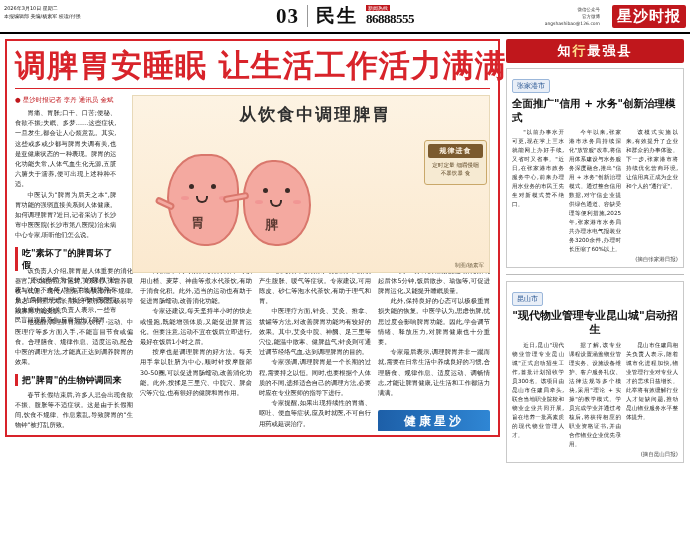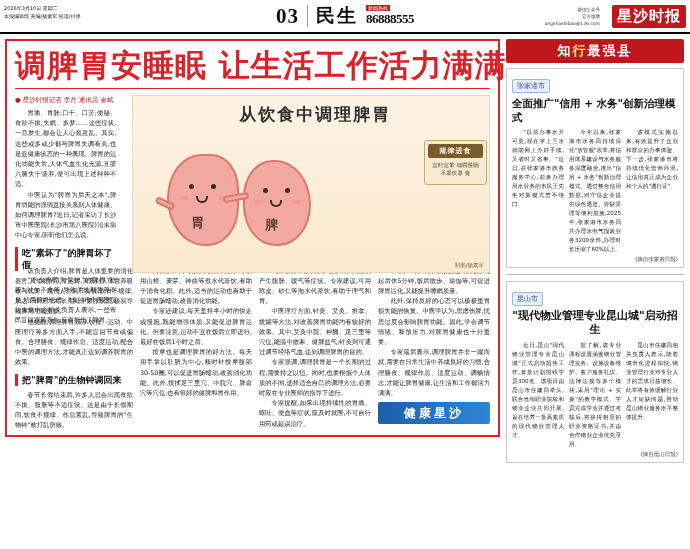--- a/index.html
+++ b/index.html
@@ -99,21 +99,21 @@
     padding: 2px 0; border-radius: 2px; font-weight: bold; letter-spacing: 1px;
   }
   .card-bd { font-size: 5.6px; line-height: 8.4px; color: #5b4422; padding: 3px 1px; text-align: center; }
   .illus-credit { position: absolute; right: 5px; bottom: 3px; font-size: 5.5px; color: #7a6a4e; }
 
   .cols3 { display: flex; gap: 7px; margin-top: 5px; }
   .cols3 .c { flex: 1; }
 
   
   .ad-band {
-    margin-top: 4px; height: 22px; background: linear-gradient(90deg,#1d5fa8,#2f86d4);
+    margin-top: 12px; height: 22px; background: linear-gradient(90deg,#1d5fa8,#2f86d4);
     display: flex; align-items: center; justify-content: center; border-radius: 2px;
   }
   .ad-text { color: #fff; font-size: 12px; font-weight: bold; letter-spacing: 3px; }
 
   
   .rc-banner {
     background: #c0171c; color: #fff; text-align: center; font-size: 13px;
     font-weight: bold; letter-spacing: 2px; padding: 3px 0; border-radius: 2px;
   }
   .rc-banner .hl { color: #ffe08a; }

